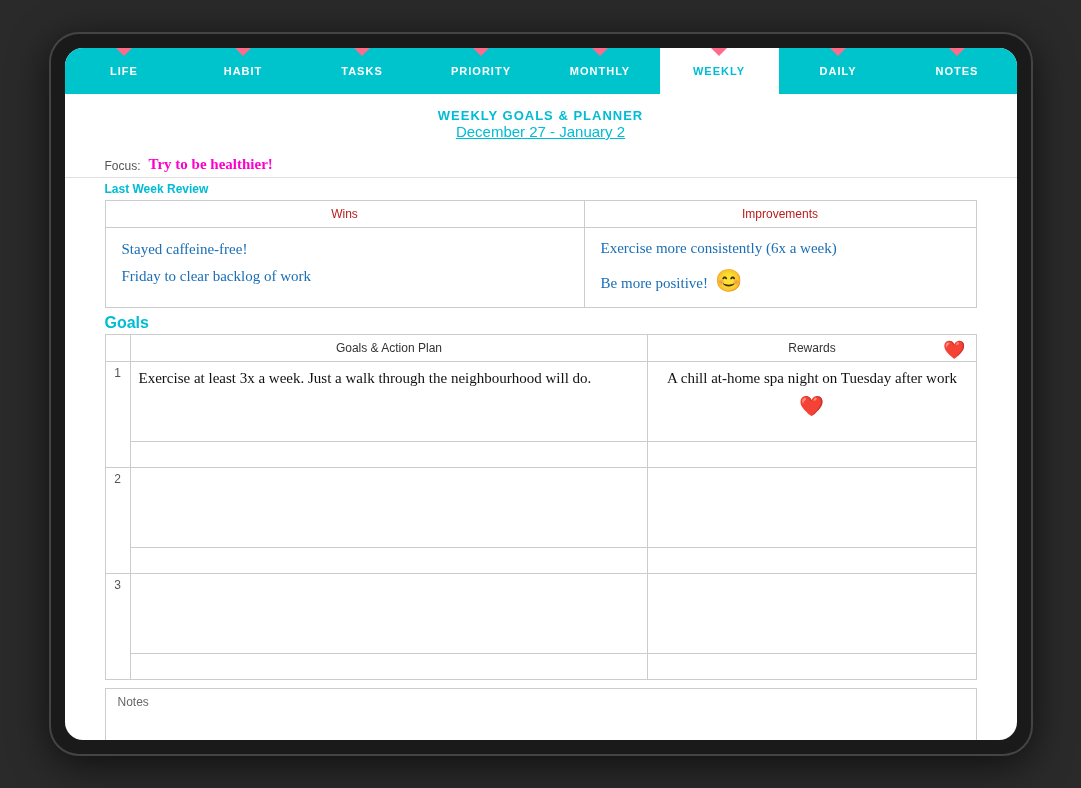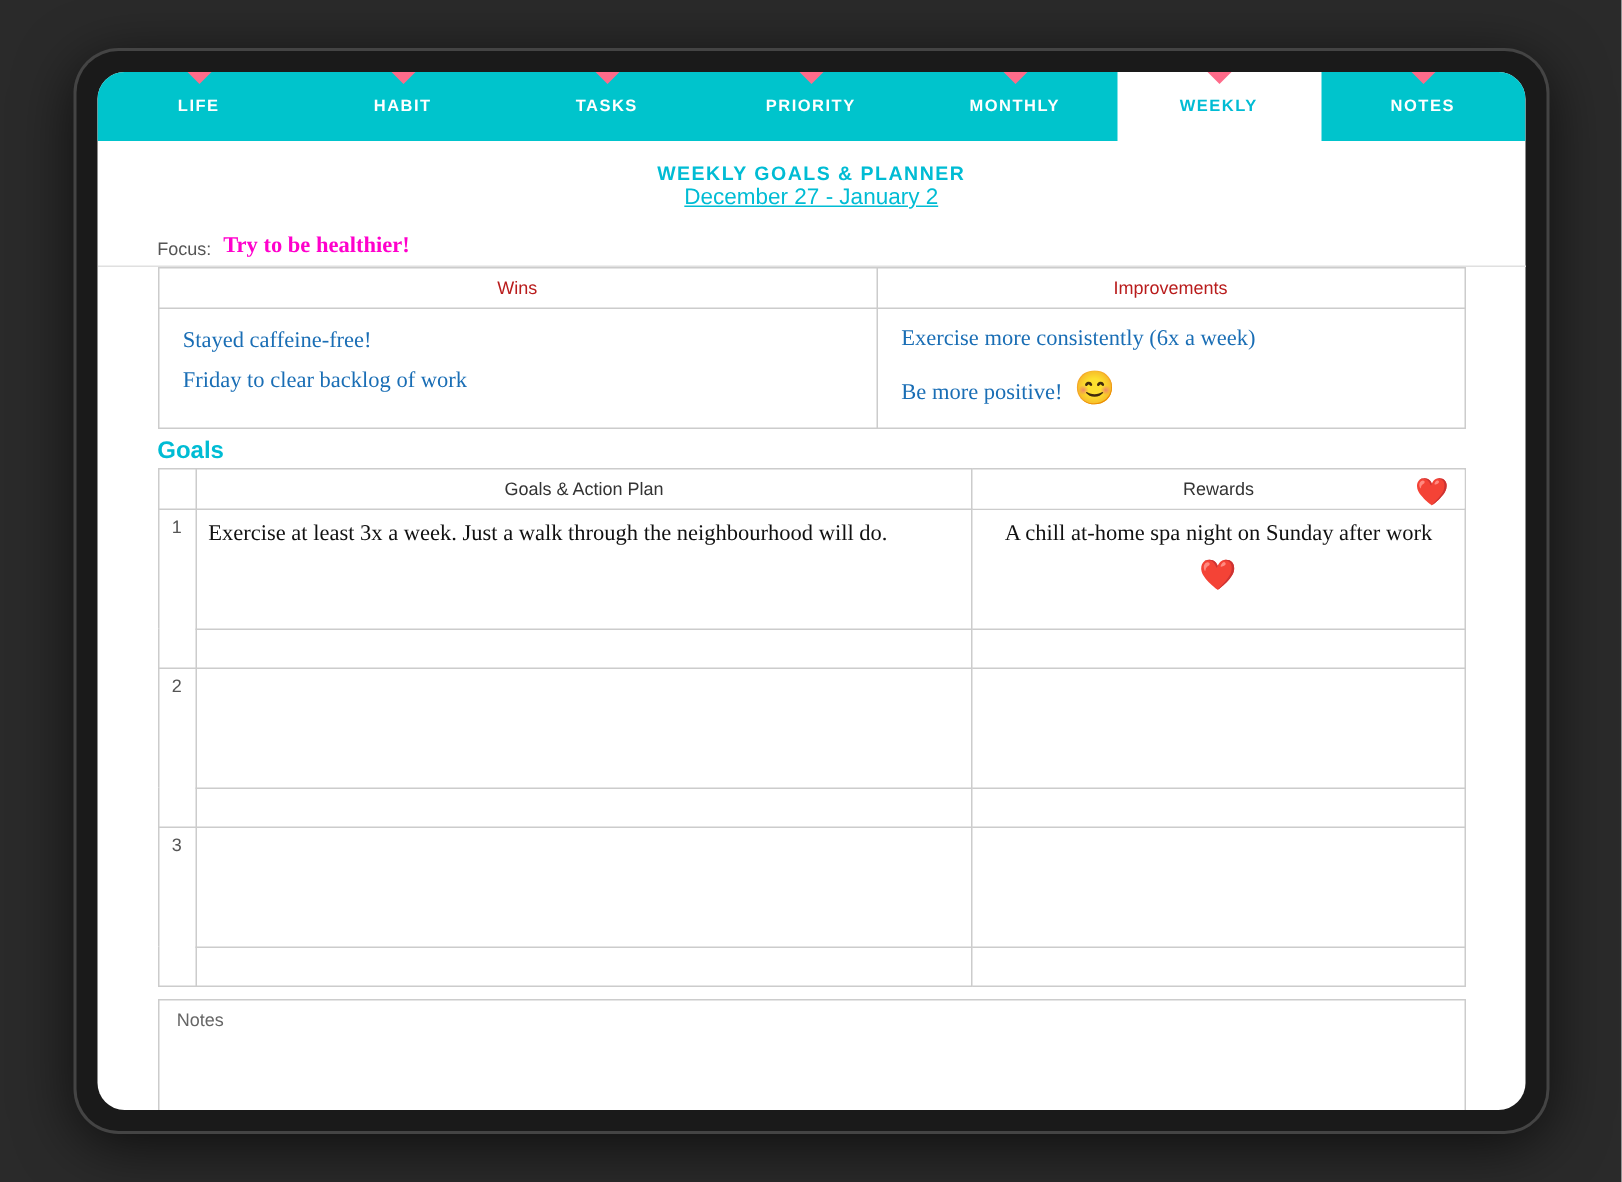--- a/index.html
+++ b/index.html
@@ -309,36 +309,40 @@
       <div class="tab-item">
         <span>PRIORITY</span>
       </div>
       <div class="tab-item">
         <span>MONTHLY</span>
       </div>
       <div class="tab-item active">
         <span>WEEKLY</span>
       </div>
       <div class="tab-item">
+        <span>DAILY</span>
+      </div>
+      <div class="tab-item">
         <span>NOTES</span>
       </div>
     </div>
 
     <div class="content">
 
       <div class="page-header">
         <div class="page-title">WEEKLY GOALS &amp; PLANNER</div>
         <div class="page-subtitle">December 27 - January 2</div>
       </div>
 
       <div class="focus-row">
         <span class="focus-label">Focus:</span>
         <span class="focus-text">Try to be healthier!</span>
       </div>
 
+      <div class="section-header">Last Week Review</div>
 
       <table class="review-table">
         <thead>
           <tr>
             <th class="wins-cell">Wins</th>
             <th class="improvements-cell">Improvements</th>
           </tr>
         </thead>
         <tbody>
           <tr>
@@ -368,21 +372,21 @@
         </thead>
         <tbody>
 
           <tr class="goal-row">
             <td class="goal-num-col" rowspan="2">1</td>
             <td class="goal-action-col">
               <span class="goal-text">Exercise at least 3x a week. Just a walk through the neighbourhood will do.</span>
             </td>
             <td class="goal-reward-col">
               <div class="reward-text">
-                <span>A chill at-home spa night on Sunday after work</span>
+                <span>A chill at-home spa night on Tuesday after work</span>
                 <br><span style="color:#e00;font-size:20px;">❤️</span>
               </div>
             </td>
           </tr>
           <tr style="height:26px;">
             <td style="border-top:1px dashed #ccc;"></td>
             <td style="border-top:1px dashed #ccc;"></td>
           </tr>
 
           <tr class="goal-row">

